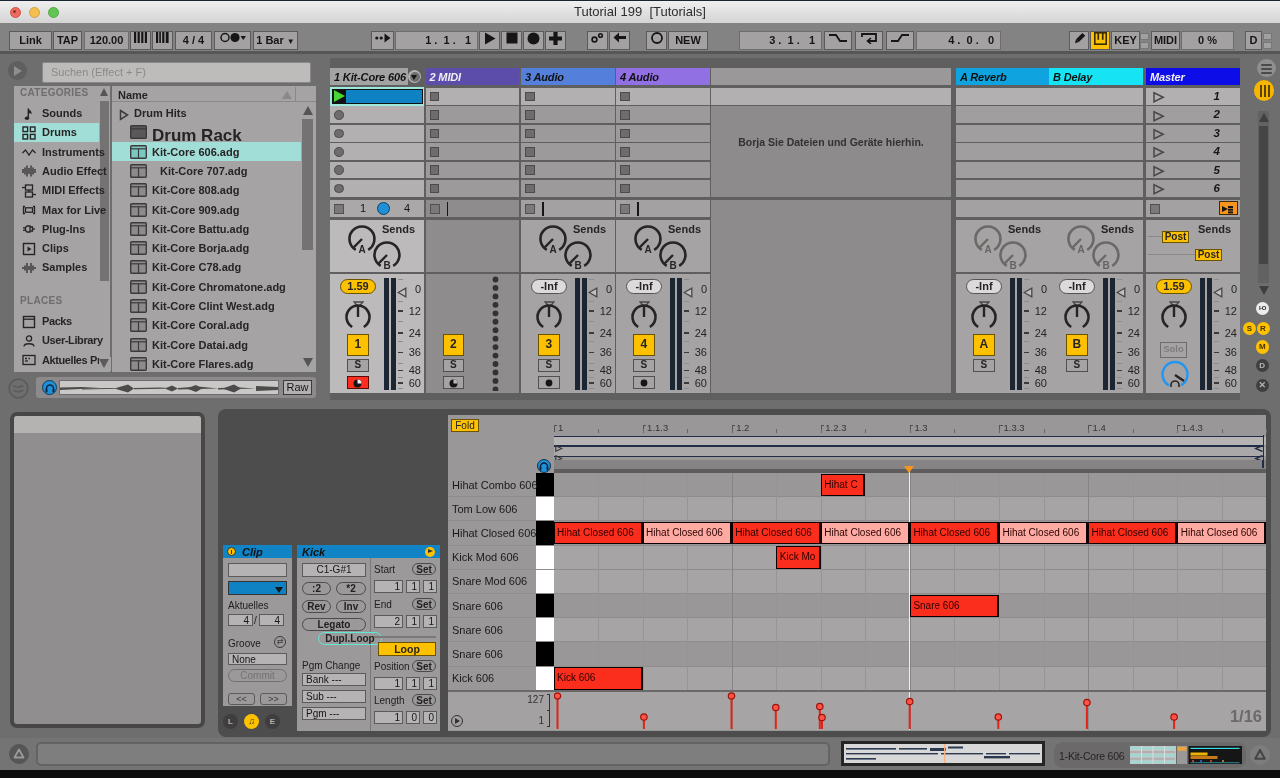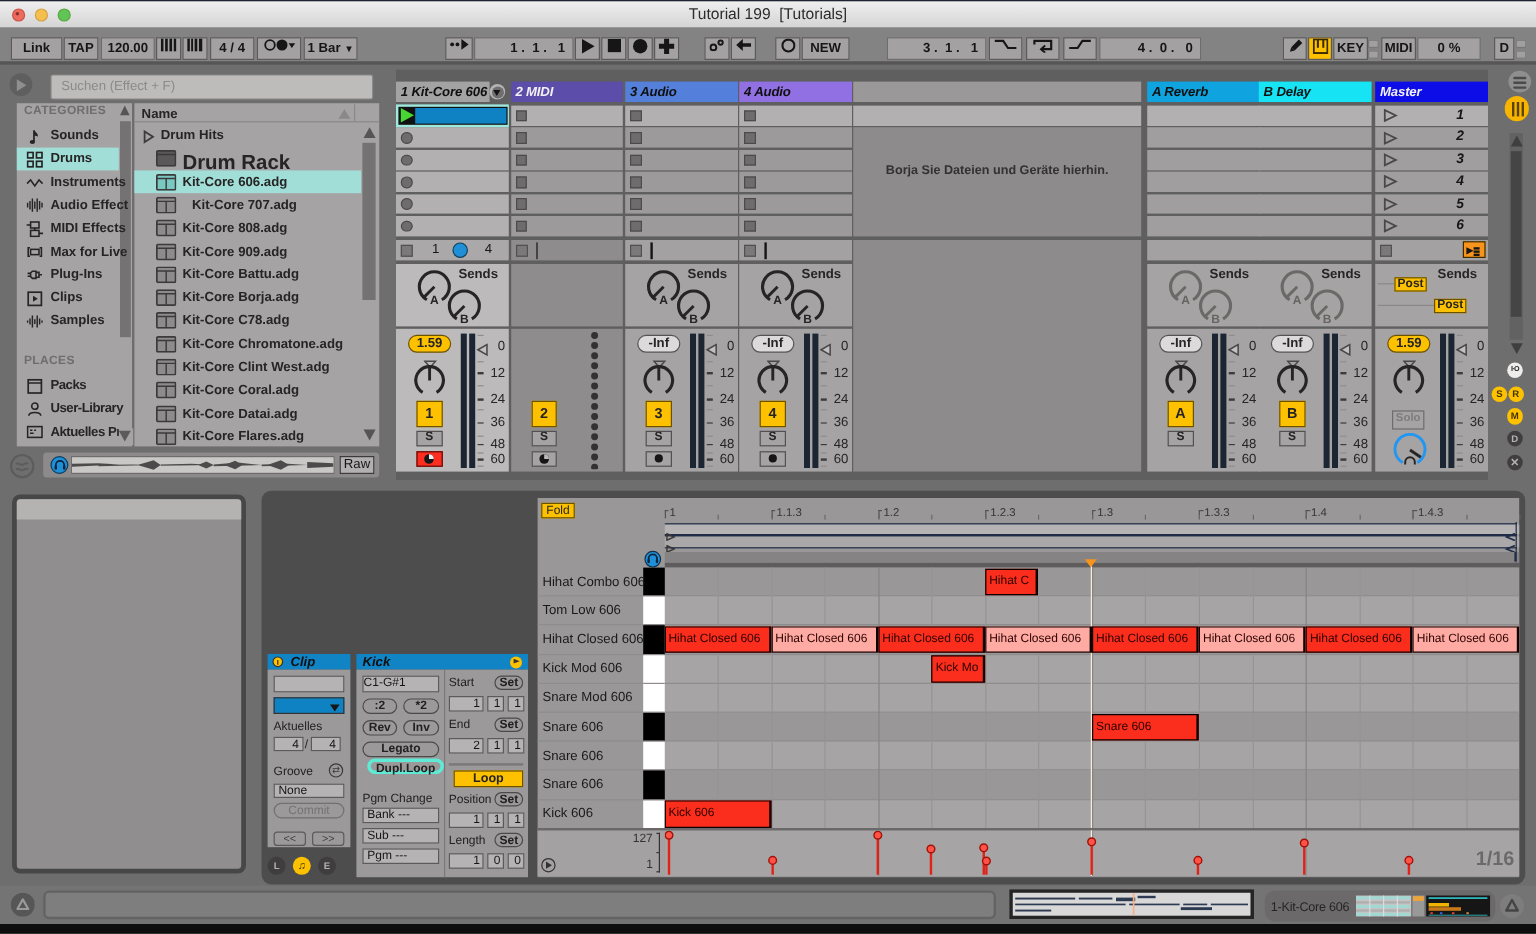--- a/index.html
+++ b/index.html
@@ -807,27 +807,27 @@
 <div style="position:absolute;left:260px;top:692.5px;width:27px;height:12.5px;background:#9b9999;border:1px solid #5c5a5a;border-radius:3px;box-sizing:border-box;font-size:9px;color:#3c3a3a;text-align:center;line-height:10px">&gt;&gt;</div>
 <div style="position:absolute;left:223px;top:713.5px;width:15px;height:15px;border-radius:50%;text-align:center;font-weight:bold;background:#3f3d3d;color:#b5b3b3;font-size:8px;line-height:15px">L</div>
 <div style="position:absolute;left:244px;top:713.5px;width:15px;height:15px;border-radius:50%;text-align:center;font-weight:bold;background:#fdc100;color:#3a2c00;font-size:9px;line-height:15px">♫</div>
 <div style="position:absolute;left:265px;top:713.5px;width:15px;height:15px;border-radius:50%;text-align:center;font-weight:bold;background:#3f3d3d;color:#b5b3b3;font-size:8px;line-height:15px">E</div>
 <div style="position:absolute;left:297px;top:545px;width:143px;height:13px;background:#1184c6;font-size:11px;font-weight:bold;font-style:italic;color:#101010;box-sizing:border-box;padding-top:1px;padding-left:5px">Kick</div>
 <div style="position:absolute;left:425px;top:546.5px;width:10px;height:10px;border-radius:50%;background:#fdc100">
     <div style="margin:2.5px auto 0;width:0;height:0;border-left:5px solid #333;border-top:2.5px solid transparent;border-bottom:2.5px solid transparent"></div>
   </div>
 <div style="position:absolute;left:297px;top:558px;width:143px;height:173px;background:#9b9999"></div>
 <div style="position:absolute;left:370px;top:558px;width:1px;height:173px;background:#7a7878"></div>
-<div style="position:absolute;left:302px;top:563px;width:64px;height:14px;background:#b5b3b3;border:1px solid #5c5a5a;box-sizing:border-box;font-size:10px;color:#161616;line-height:12px">C1-G#1</div>
+<div style="position:absolute;left:302px;top:563px;width:64px;height:14px;background:#b5b3b3;border:1px solid #5c5a5a;box-sizing:border-box;font-size:10px;color:#161616;text-align:center;line-height:12px">C1-G#1</div>
 <div style="position:absolute;left:302px;top:582px;width:29px;height:13px;background:#9b9999;border:1px solid #4c4a4a;border-radius:7px;box-sizing:border-box;font-size:10px;font-weight:bold;color:#222020;text-align:center;line-height:11px">:2</div>
 <div style="position:absolute;left:336px;top:582px;width:30px;height:13px;background:#9b9999;border:1px solid #4c4a4a;border-radius:7px;box-sizing:border-box;font-size:10px;font-weight:bold;color:#222020;text-align:center;line-height:11px">*2</div>
 <div style="position:absolute;left:302px;top:600px;width:29px;height:13px;background:#9b9999;border:1px solid #4c4a4a;border-radius:7px;box-sizing:border-box;font-size:10px;font-weight:bold;color:#222020;text-align:center;line-height:11px">Rev</div>
 <div style="position:absolute;left:336px;top:600px;width:30px;height:13px;background:#9b9999;border:1px solid #4c4a4a;border-radius:7px;box-sizing:border-box;font-size:10px;font-weight:bold;color:#222020;text-align:center;line-height:11px">Inv</div>
 <div style="position:absolute;left:302px;top:618px;width:64px;height:13px;background:#9b9999;border:1px solid #4c4a4a;border-radius:7px;box-sizing:border-box;font-size:10px;font-weight:bold;color:#222020;text-align:center;line-height:11px">Legato</div>
-<div style="position:absolute;left:306px;top:632px;width:64px;height:13px;background:#9b9999;border:3px solid #5eead4;border-radius:7px;box-sizing:border-box;font-size:10px;font-weight:bold;color:#222020;text-align:center;line-height:11px">Dupl.Loop</div>
+<div style="position:absolute;left:318px;top:632px;width:64px;height:13px;background:#9b9999;border:1px solid #5eead4;border-radius:7px;box-sizing:border-box;font-size:10px;font-weight:bold;color:#222020;text-align:center;line-height:11px">Dupl.Loop</div>
 <div style="position:absolute;left:302px;top:660px;font-size:10px;color:#222020">Pgm Change</div>
 <div style="position:absolute;left:302px;top:673px;width:64px;height:13px;background:#b5b3b3;border:1px solid #5c5a5a;box-sizing:border-box;font-size:10px;color:#161616;line-height:11px;padding-left:3px">Bank ---</div>
 <div style="position:absolute;left:302px;top:690px;width:64px;height:13px;background:#b5b3b3;border:1px solid #5c5a5a;box-sizing:border-box;font-size:10px;color:#161616;line-height:11px;padding-left:3px">Sub ---</div>
 <div style="position:absolute;left:302px;top:707px;width:64px;height:13px;background:#b5b3b3;border:1px solid #5c5a5a;box-sizing:border-box;font-size:10px;color:#161616;line-height:11px;padding-left:3px">Pgm ---</div>
 <div style="position:absolute;left:374px;top:564px;font-size:10px;color:#222020">Start</div>
 <div style="position:absolute;left:412px;top:563px;width:24px;height:12px;background:#9b9999;border:1px solid #4c4a4a;border-radius:7px;box-sizing:border-box;font-size:10px;font-weight:bold;color:#222020;text-align:center;line-height:11px">Set</div>
 <div style="position:absolute;left:374px;top:580px;width:29px;height:13px;background:#b5b3b3;border:1px solid #5c5a5a;box-sizing:border-box;font-size:10px;color:#161616;text-align:right;line-height:11px;padding-right:2px">1</div>
 <div style="position:absolute;left:406px;top:580px;width:14px;height:13px;background:#b5b3b3;border:1px solid #5c5a5a;box-sizing:border-box;font-size:10px;color:#161616;text-align:right;line-height:11px;padding-right:2px">1</div>
 <div style="position:absolute;left:423px;top:580px;width:14px;height:13px;background:#b5b3b3;border:1px solid #5c5a5a;box-sizing:border-box;font-size:10px;color:#161616;text-align:right;line-height:11px;padding-right:2px">1</div>
 <div style="position:absolute;left:374px;top:599px;font-size:10px;color:#222020">End</div>

